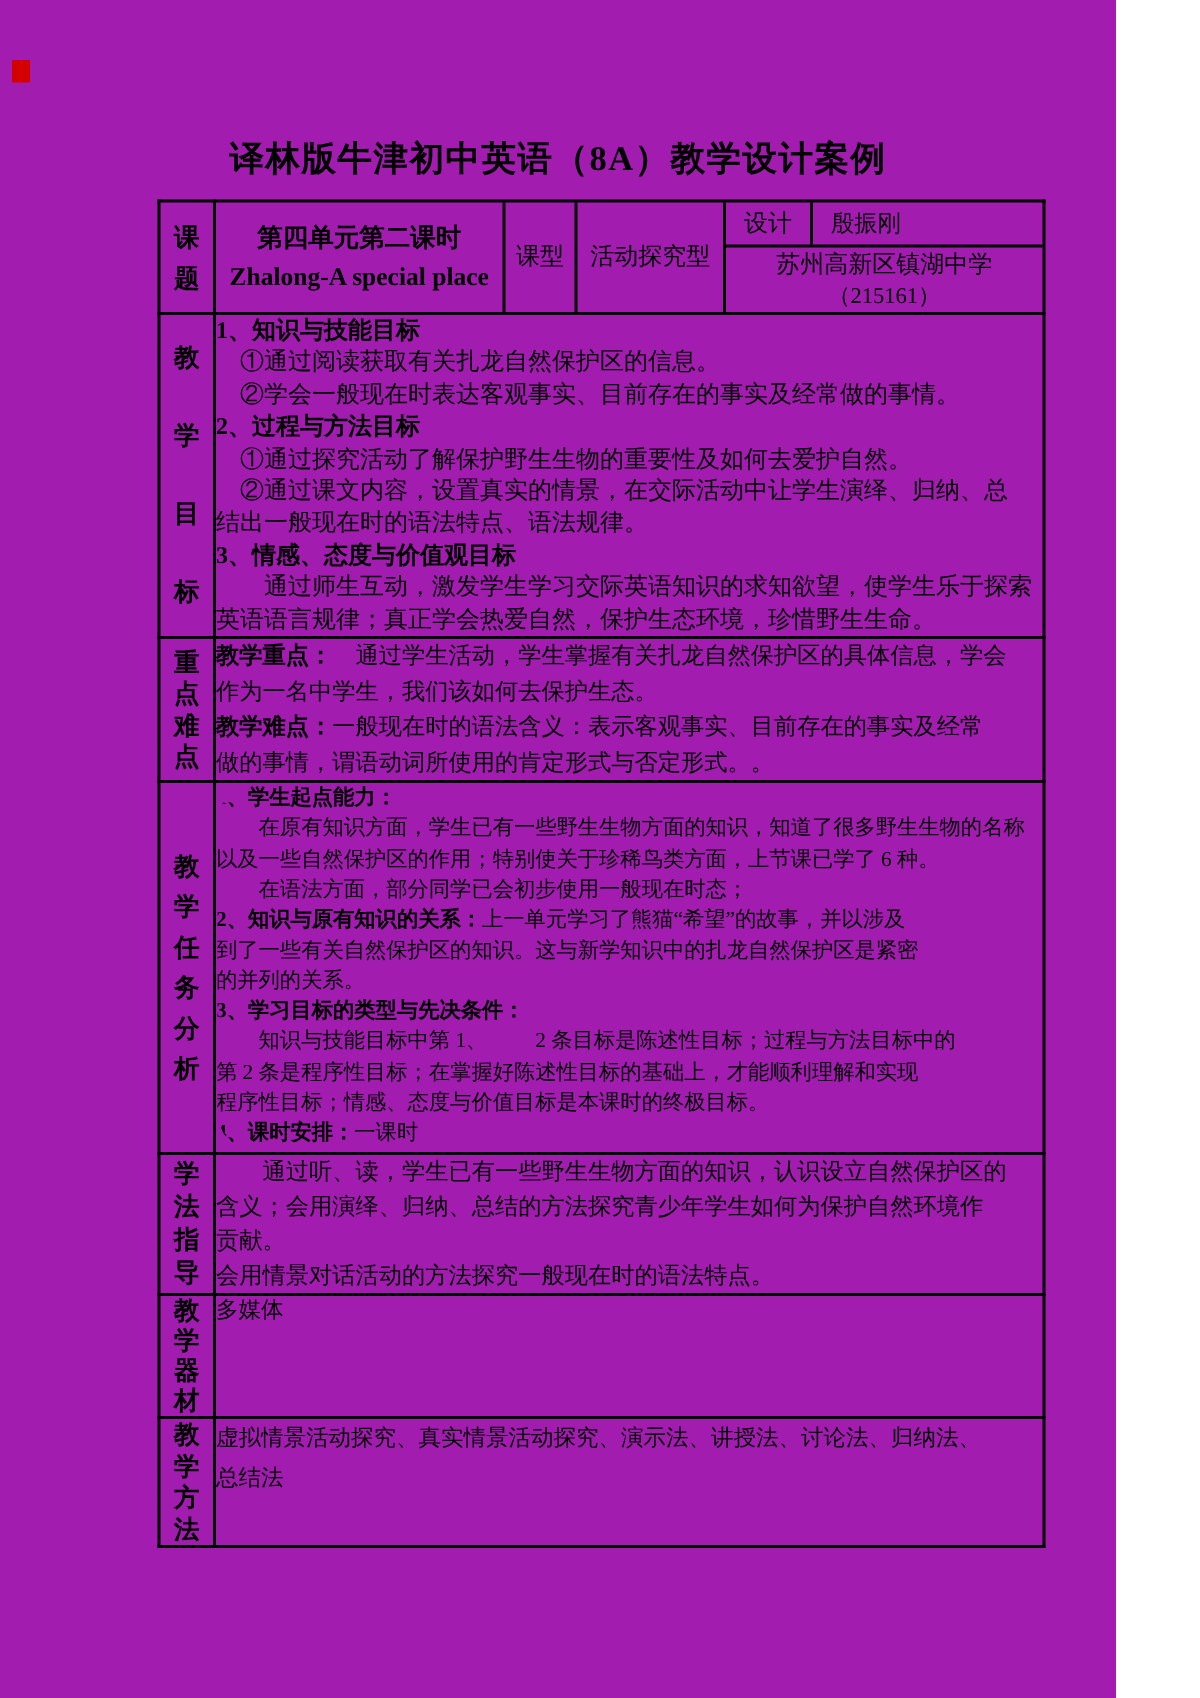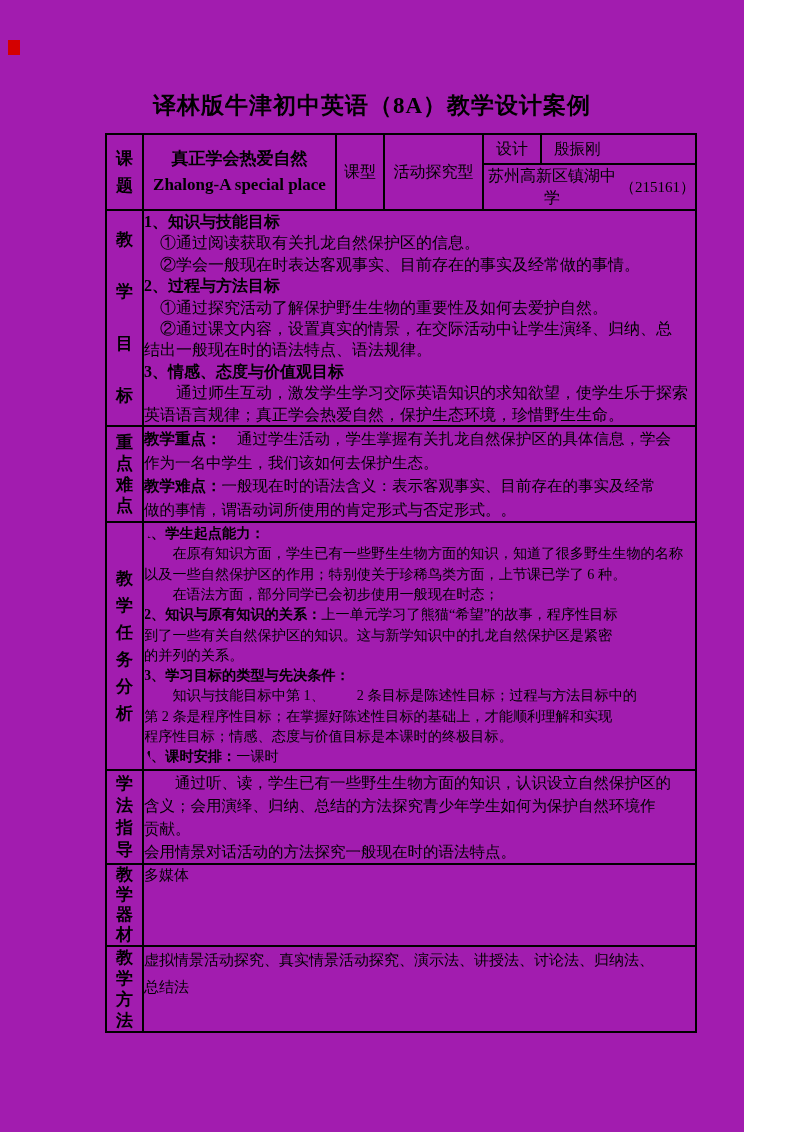--- a/index.html
+++ b/index.html
@@ -45,21 +45,21 @@
   .hdr-title .en{font-size:17px;line-height:26px;}
   .hdr-ktype{width:46px;border-right:2px solid #000;display:flex;justify-content:center;
     align-items:center;font-size:16px;}
   .hdr-kval{width:97px;border-right:2px solid #000;display:flex;justify-content:center;
     align-items:center;font-size:16px;}
   .hdr-comp{flex:1;display:flex;flex-direction:column;}
   .hdr-comp-top{height:28px;border-bottom:2px solid #000;display:flex;align-items:stretch;justify-content:flex-end;}
   .hdr-design{width:56px;border-right:2px solid #000;display:flex;align-items:center;
     justify-content:center;font-size:16px;}
   .hdr-name{flex:1;display:flex;align-items:center;padding-left:12px;font-size:15.5px;}
-  .hdr-comp-bottom{flex:1;display:flex;flex-direction:row;justify-content:center;
+  .hdr-comp-bottom{flex:1;display:flex;flex-direction:column;justify-content:center;
     align-items:center;text-align:center;}
   .hdr-school{font-size:16px;line-height:22px;}
   .hdr-post{font-size:15px;line-height:20px;}
   
   .ccell{overflow:hidden;}
   .ct2{font-size:16px;line-height:21.4px;padding:5px 6px 0 8px;}
   .ct3{font-size:15.5px;line-height:23.5px;padding:5px 6px 0 8px;}
   .ct4{font-size:14.2px;line-height:20.3px;padding:5px 6px 0 8px;}
   .ct5{font-size:15.5px;line-height:23px;padding:7px 6px 0 8px;}
   .ct6{font-size:15px;line-height:20px;padding:14px 6px 0 8px;}
@@ -83,21 +83,21 @@
       </colgroup>
 
     <tbody>
         <tr class="r1">
       <td class="lcell">
         <div class="vlabel">课题</div>
       </td>
       <td>
         <div class="hdr">
           <div class="hdr-title">
-            <div class="cn">真正学会热爱自然</div>
+            <div class="cn">第四单元第二课时</div>
             <div class="en">Zhalong-A special place</div>
           </div>
           <div class="hdr-ktype">课型</div>
           <div class="hdr-kval">活动探究型</div>
           <div class="hdr-comp">
             <div class="hdr-comp-top">
               <div class="hdr-design">设计</div>
               <div class="hdr-name">殷振刚</div>
             </div>
             <div class="hdr-comp-bottom">
@@ -141,21 +141,21 @@
 
     <tr class="r4">
       <td class="lcell">
         <div class="vlabel">教学任务分析</div>
       </td>
       <td class="ccell ct4">
             <div class="tline"><span class="b">1、学生起点能力：</span></div>
             <div class="tline"><span>　　在原有知识方面，学生已有一些野生生物方面的知识，知道了很多野生生物的名称</span></div>
             <div class="tline"><span>以及一些自然保护区的作用；特别使关于珍稀鸟类方面，上节课已学了 6 种。</span></div>
             <div class="tline"><span>　　在语法方面，部分同学已会初步使用一般现在时态；</span></div>
-            <div class="tline"><span class="b">2、知识与原有知识的关系：</span><span>上一单元学习了熊猫“希望”的故事，程序性目标</span></div>
+            <div class="tline"><span class="b">2、知识与原有知识的关系：</span><span>上一单元学习了熊猫“希望”的故事，并以涉及</span></div>
             <div class="tline"><span>到了一些有关自然保护区的知识。这与新学知识中的扎龙自然保护区是紧密</span></div>
             <div class="tline"><span>的并列的关系。</span></div>
             <div class="tline"><span class="b">3、学习目标的类型与先决条件：</span></div>
             <div class="tline"><span>　　知识与技能目标中第 1、　　 2 条目标是陈述性目标；过程与方法目标中的</span></div>
             <div class="tline"><span>第 2 条是程序性目标；在掌握好陈述性目标的基础上，才能顺利理解和实现</span></div>
             <div class="tline"><span>程序性目标；情感、态度与价值目标是本课时的终极目标。</span></div>
             <div class="tline"><span class="b">4、课时安排：</span><span>一课时</span></div>
           </td>
     </tr>
 

